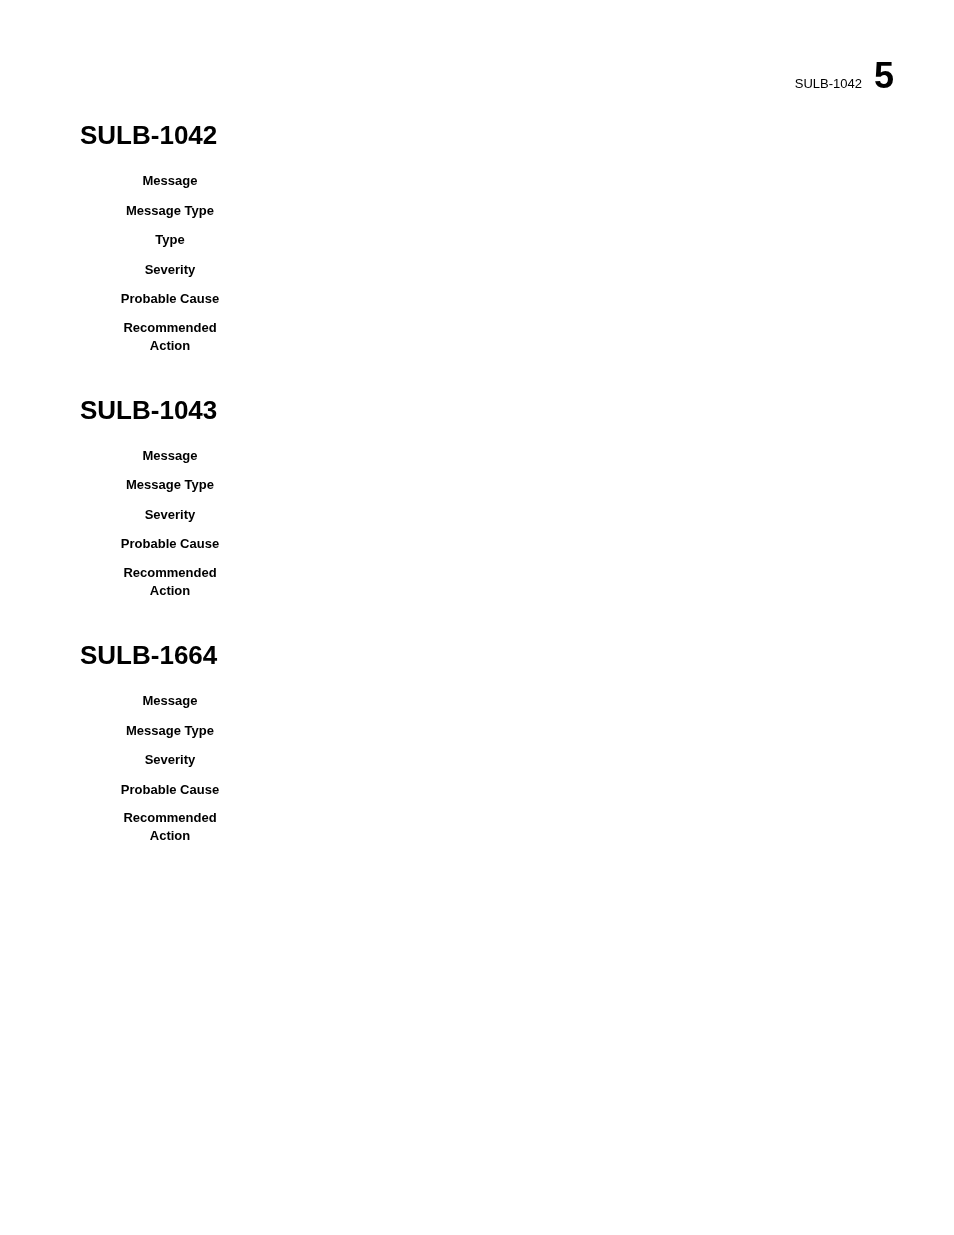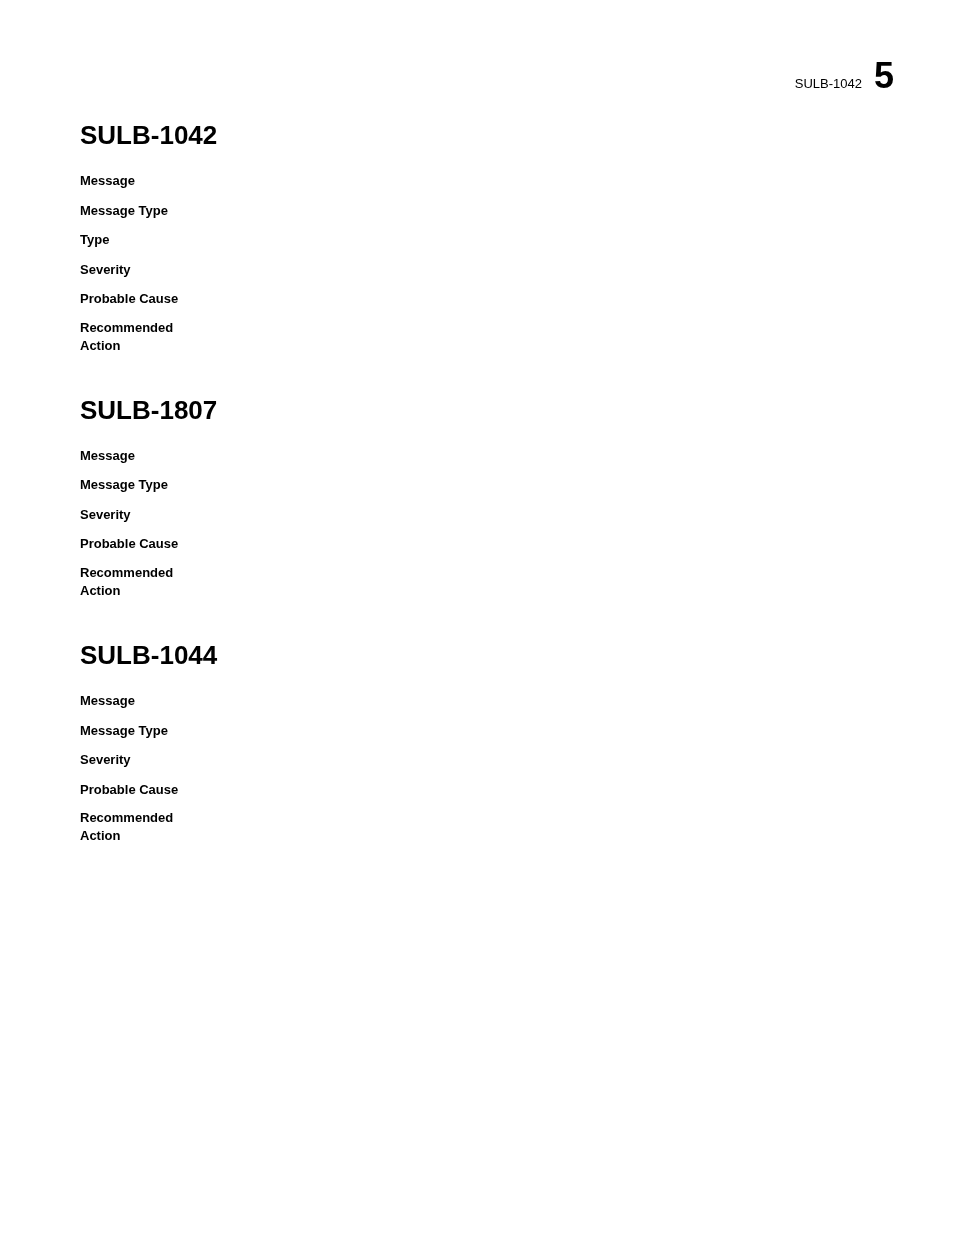--- a/index.html
+++ b/index.html
@@ -57,21 +57,21 @@
     }
 
     .field-row {
       display: flex;
       margin-bottom: 10px;
     }
 
     .field-label {
       width: 200px;
       min-width: 200px;
-      text-align: left;
+      text-align: center;
       padding-right: 20px;
       font-size: 13px;
       font-weight: bold;
       color: #000;
       line-height: 1.5;
     }
 
     .field-value {
       flex: 1;
       font-size: 13px;
@@ -116,21 +116,21 @@
       <div class="field-label">Probable Cause</div>
       <div class="field-value"></div>
     </div>
     <div class="field-row">
       <div class="field-label multiline">Recommended<br>Action</div>
       <div class="field-value"></div>
     </div>
   </div>
 
   <div class="section">
-    <div class="section-title">SULB-1807</div>
+    <div class="section-title">SULB-1043</div>
 
     <div class="field-row">
       <div class="field-label">Message</div>
       <div class="field-value"></div>
     </div>
     <div class="field-row">
       <div class="field-label">Message Type</div>
       <div class="field-value"></div>
     </div>
     <div class="field-row">
@@ -141,21 +141,21 @@
       <div class="field-label">Probable Cause</div>
       <div class="field-value"></div>
     </div>
     <div class="field-row">
       <div class="field-label multiline">Recommended<br>Action</div>
       <div class="field-value"></div>
     </div>
   </div>
 
   <div class="section">
-    <div class="section-title">SULB-1044</div>
+    <div class="section-title">SULB-1664</div>
 
     <div class="field-row">
       <div class="field-label">Message</div>
       <div class="field-value"></div>
     </div>
     <div class="field-row">
       <div class="field-label">Message Type</div>
       <div class="field-value"></div>
     </div>
     <div class="field-row">

